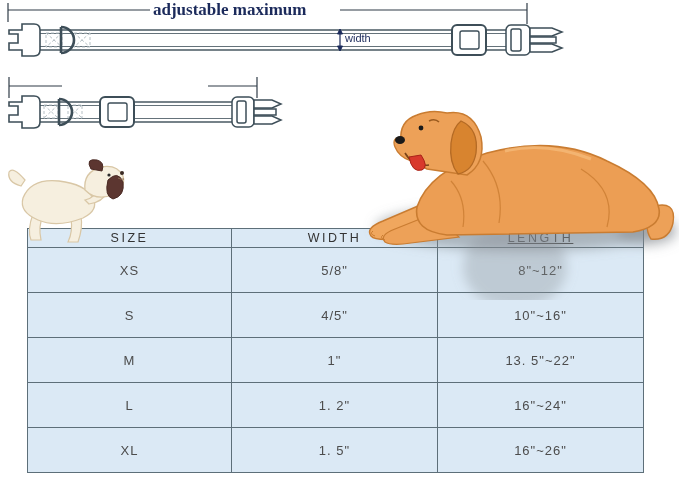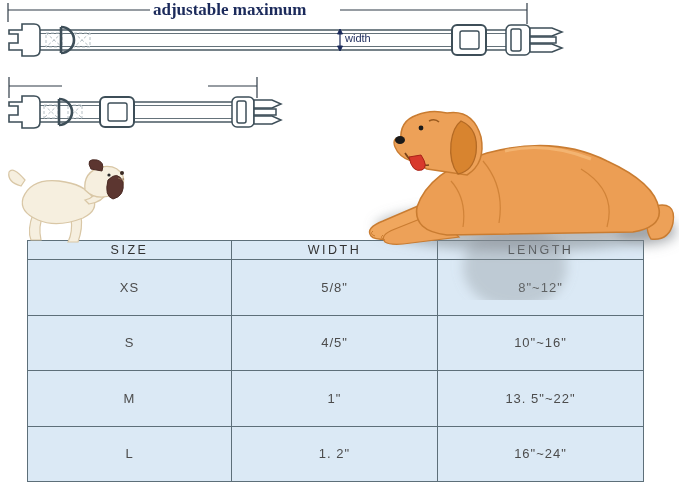--- a/index.html
+++ b/index.html
@@ -7,27 +7,27 @@
          font-family:"Liberation Sans",sans-serif;}
   
   .dim-label{position:absolute;color:#1b2a5b;font-family:"Liberation Serif",serif;
              font-weight:bold;white-space:nowrap;}
   #label-max{left:153px;top:0px;font-size:17px;}
   #label-min{left:66px;top:77px;font-size:15px;}
   #label-width{left:345px;top:32px;font-size:11px;color:#1b2a5b;
                font-family:"Liberation Sans",sans-serif;font-weight:normal;}
   .diagram{position:absolute;pointer-events:none;}
   
-  #size-table{position:absolute;left:27px;top:240px;width:613px;height:242px;
+  #size-table{position:absolute;left:27px;top:228px;width:613px;height:242px;
               border-collapse:collapse;table-layout:fixed;background:#dbe9f5;z-index:1;padding-left:12px;}
   #size-table td,#size-table th{border:1px solid #5d6f79;text-align:center;vertical-align:middle;
               padding:0;overflow:hidden;}
   #size-table th{height:18px;font-size:12.5px;font-weight:normal;letter-spacing:2.5px;color:#333;}
   #size-table td{height:44px;font-size:13px;letter-spacing:1px;color:#4c4c4c;}
-  .c-size{width:203px;} .c-width{width:205px;} .c-length{width:205px;}
+  .c-size{width:203px;} .c-width{width:205px;} .c-length{width:205px;text-decoration:underline;}
   
   #dog-svg,#puppy-svg{z-index:2;}
   .dim-label{z-index:3;text-align:center;}
 </style>
 </head>
 <body>
 
 <div id="stage">
 
   <svg id="collar-max" class="diagram" style="left:0;top:0;" width="600" height="66" viewBox="0 0 600 66">
@@ -197,16 +197,21 @@
       <tr>
         <td>M</td>
         <td>1"</td>
         <td>13. 5"~22"</td>
       </tr>
       <tr>
         <td>L</td>
         <td>1. 2"</td>
         <td>16"~24"</td>
       </tr>
+      <tr>
+        <td>XL</td>
+        <td>1. 5"</td>
+        <td>16"~26"</td>
+      </tr>
     </tbody>
   </table>
 
 </div>
 
 </body></html>

